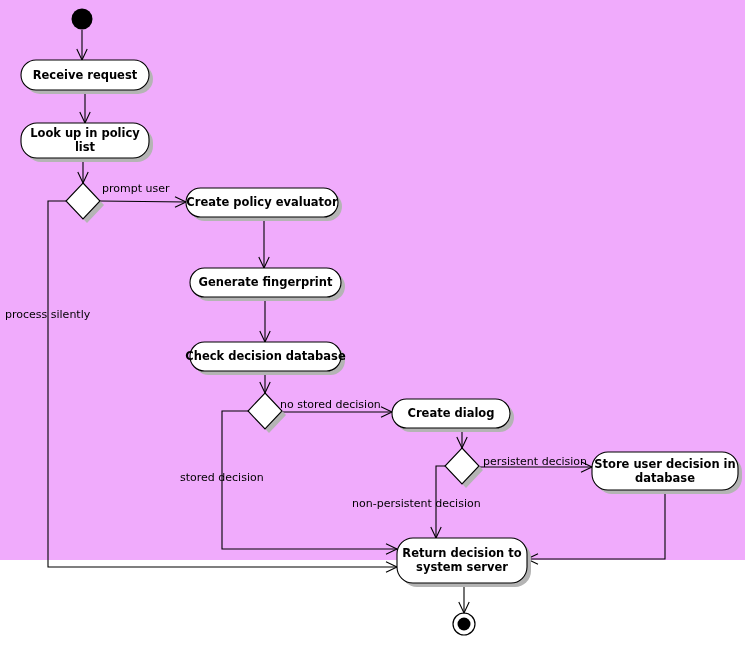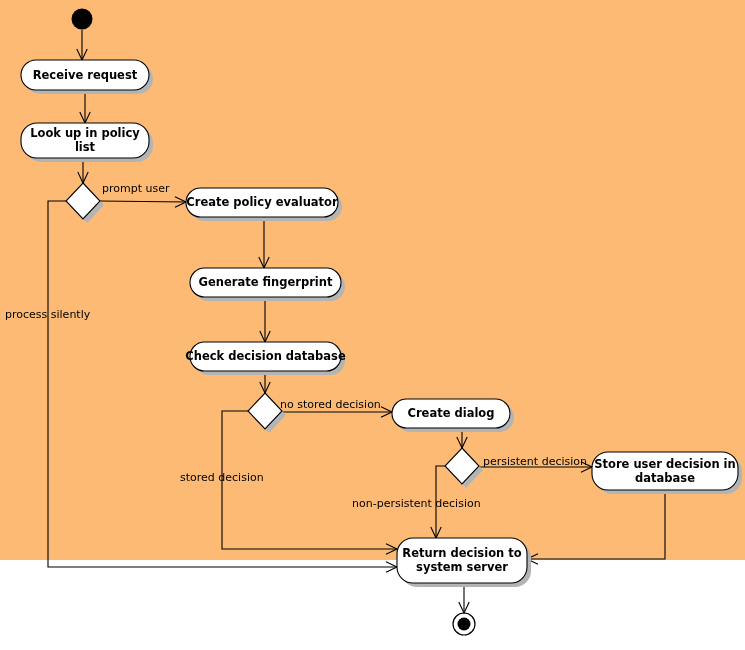--- a/index.html
+++ b/index.html
@@ -11,21 +11,21 @@
   body {
     width: 745px;
     height: 650px;
     font-family: "DejaVu Sans", sans-serif;
     overflow: hidden;
   }
   #diagram-root {
     position: relative;
     width: 745px;
     height: 560px;
-    background: #fdba74;
+    background: #f0abfc;
     text-align: center;
   }
   svg#activity-svg {
     display: block;
     width: 745px;
     height: 650px;
   }
   .node-shape {
     fill: #ffffff;
     stroke: #000000;

